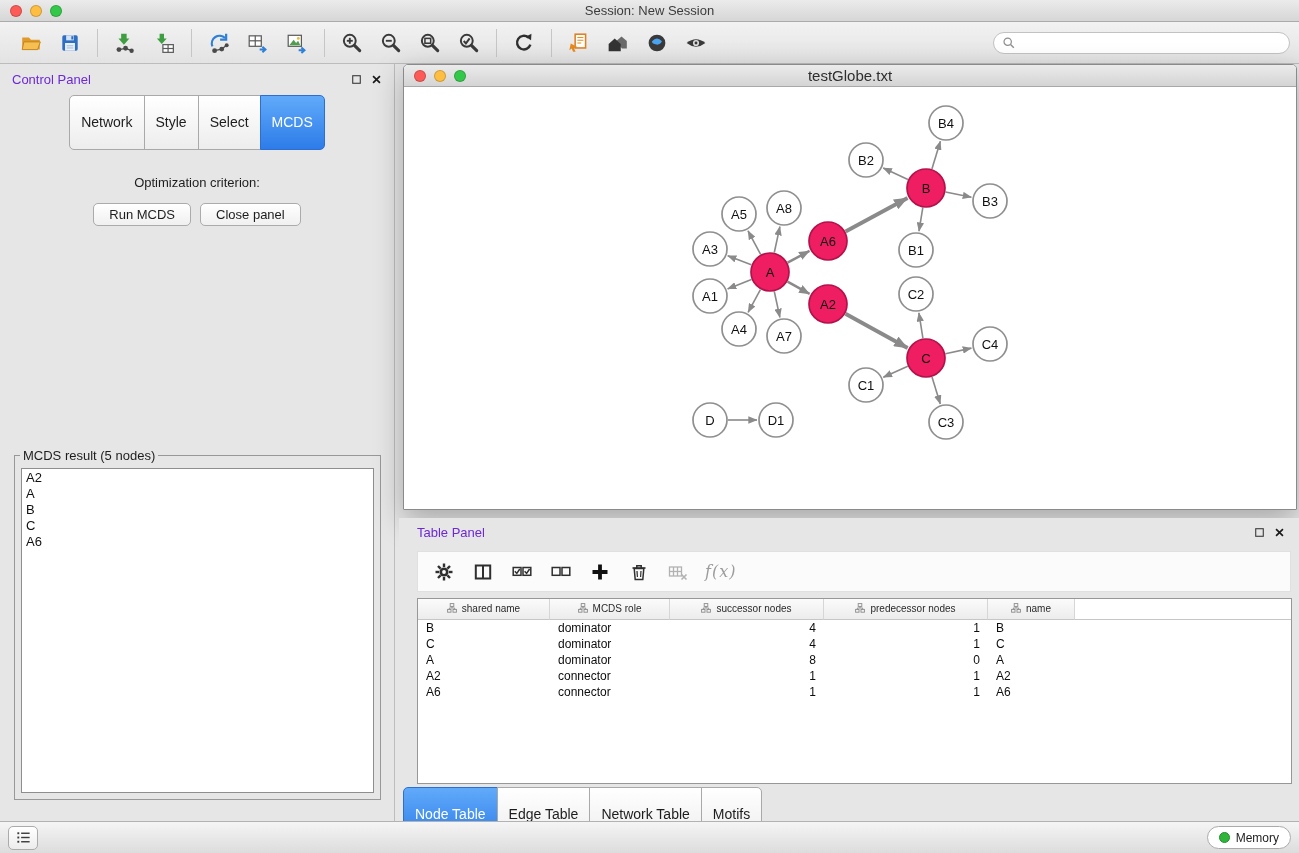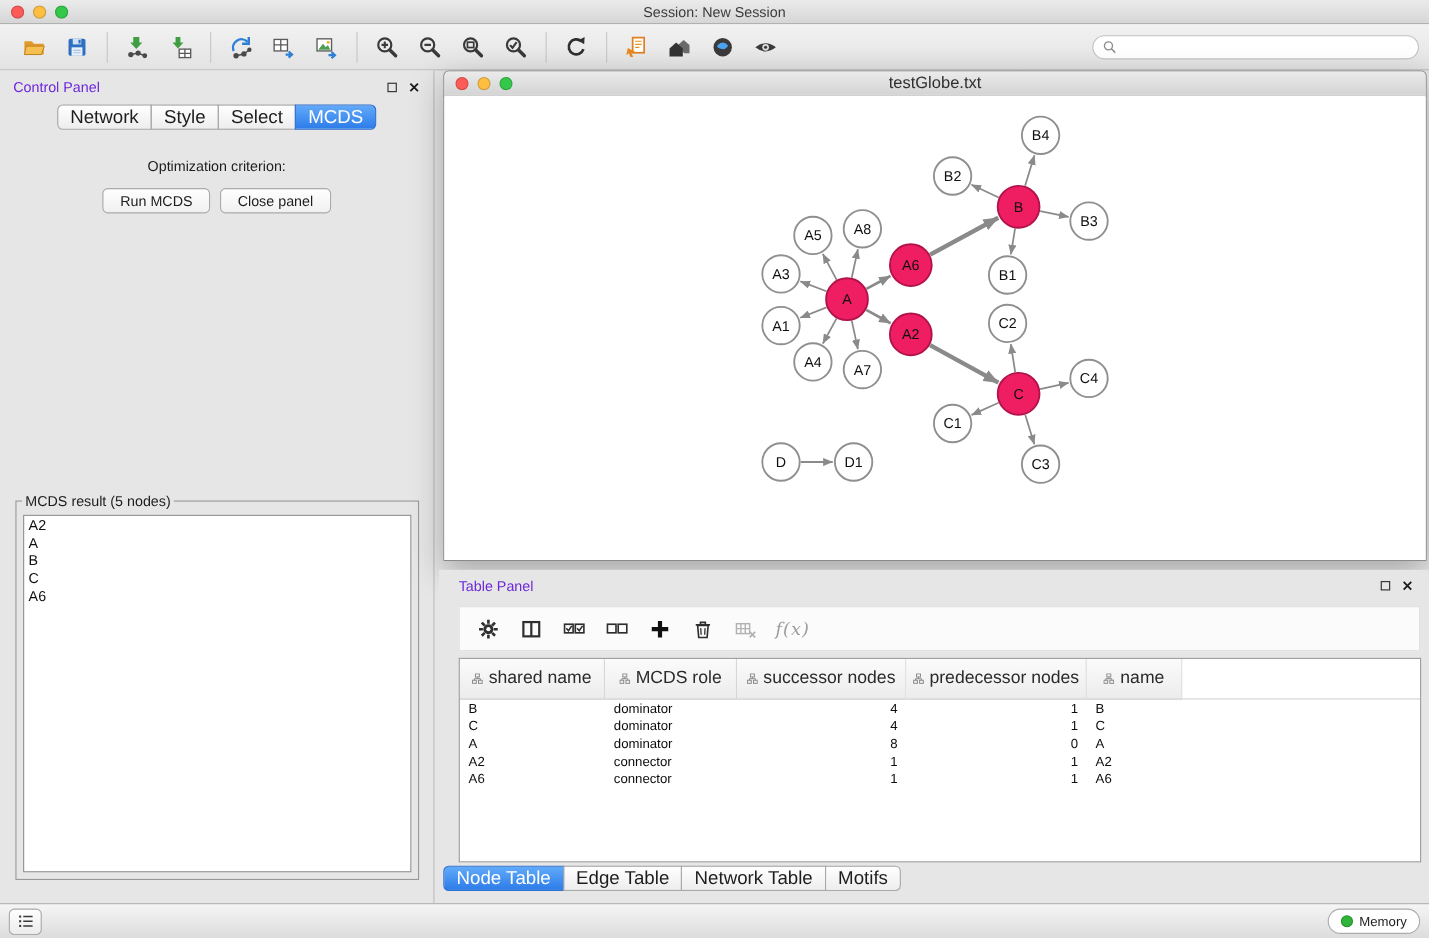--- a/index.html
+++ b/index.html
@@ -18,21 +18,21 @@
 .tb-group{display:flex;align-items:center;gap:9px;padding:0 12px}
 .tb-sep{width:1px;height:28px;background:#c6c6c6}
 .tb-btn{width:30px;height:30px;display:inline-flex;align-items:center;justify-content:center}
 .searchbox{position:absolute;right:9px;top:10px;width:297px;height:22px;background:#fff;border:1px solid #c2c2c2;border-radius:12px;display:flex;align-items:center;padding:0 8px;gap:5px}
 .searchbox input{flex:1;border:none;outline:none;background:transparent;font-size:12px;font-family:inherit;color:#333}
 .search-ic{display:inline-flex}
 
 .panel-header{position:relative;height:30px;display:flex;align-items:center;padding:0 12px;font-size:13px;color:#6d28d9}
 .ph-icons{margin-left:auto;display:flex;align-items:center;gap:9px}
 .ph-ic{display:inline-flex}
-.seg-tab{font-size:17px;line-height:15px;padding:3px 11px;background:linear-gradient(#ffffff,#ededed);border:1px solid #a9a9a9;margin-left:-1px;color:#1d1d1d;white-space:nowrap}
+.seg-tab{font-size:14px;line-height:15px;padding:19px 11px;background:linear-gradient(#ffffff,#ededed);border:1px solid #a9a9a9;margin-left:-1px;color:#1d1d1d;white-space:nowrap}
 .seg-tab:first-child{margin-left:0;border-radius:5px 0 0 5px}
 .seg-tab:last-child{border-radius:0 5px 5px 0}
 .seg-tab.active{background:linear-gradient(#61aafa,#2d7ce9);border-color:#2d6fd0;color:#fff}
 
 .control-panel{position:absolute;left:0;top:64px;width:395px;height:757px;background:#e6e6e6;border-right:1px solid #bdbdbd}
 .cp-tabs{display:flex;justify-content:center;margin-top:1px}
 .opt-label{margin-top:25px;text-align:center;font-size:13px;color:#1d1d1d}
 .dropdown{position:relative;width:312px;height:24px;margin:9px auto 0;background:#fff;border:1px solid #acacac;border-radius:5px;display:flex;align-items:center;font-size:13px;color:#1d1d1d;padding:0 26px 0 9px}
 .dd-text{white-space:nowrap;overflow:hidden}
 .dd-stepper{position:absolute;right:1px;top:1px;bottom:1px;width:19px;border-radius:0 4px 4px 0;background:linear-gradient(#6db0fa,#2a74e8);display:flex;flex-direction:column;align-items:center;justify-content:center;gap:2px}
@@ -49,21 +49,21 @@
 .net-title{height:22px;line-height:22px;text-align:center;font-size:15px;color:#2e2e2e}
 .net-canvas{position:absolute;left:0;top:23px;right:0;bottom:0;overflow:hidden;background:#fff}
 
 .table-panel{position:absolute;left:399px;top:518px;width:900px;height:303px;background:#e6e6e6}
 .table-panel .panel-header{height:28px;padding:0 14px 0 18px}
 .table-toolbar{position:absolute;left:18px;right:8px;top:33px;height:41px;background:#fbfbfb;border:1px solid #e0e0e0;display:flex;align-items:center;gap:15px;padding:0 14px}
 .tt-btn{display:inline-flex;align-items:center;justify-content:center;min-width:24px;height:26px}
 .fx-label{font-family:"DejaVu Serif","Liberation Serif",serif;font-style:italic;font-size:16px;color:#9c9c9c;letter-spacing:1px}
 .table-container{position:absolute;left:18px;right:7px;top:80px;bottom:37px;background:#fff;border:1px solid #979797;overflow:hidden}
 table.node-table{border-collapse:separate;border-spacing:0;table-layout:fixed;width:100%;font-size:12px}
-.node-table th{font-weight:normal;font-size:16px;color:#2a2a2a;background:linear-gradient(#fbfbfb,#ececec);border-right:1px solid #d6d6d6;border-bottom:1px solid #c6c6c6;height:37px;text-align:center;overflow:hidden;white-space:nowrap}
+.node-table th{font-weight:normal;font-size:10px;color:#2a2a2a;background:linear-gradient(#fbfbfb,#ececec);border-right:1px solid #d6d6d6;border-bottom:1px solid #c6c6c6;height:21px;text-align:center;overflow:hidden;white-space:nowrap}
 .node-table th.filler,.node-table td.filler{background:#fff;border-right:none}
 .node-table .col-ic{display:inline-block;vertical-align:-1px;margin-right:5px}
 .node-table td{height:16px;line-height:16px;padding:0 8px;color:#0d0d0d;white-space:nowrap;overflow:hidden}
 .node-table td.num{text-align:right}
 .table-tabs{position:absolute;left:4px;right:0;top:269px;display:flex;justify-content:flex-start}
 
 .statusbar{position:absolute;left:0;bottom:0;width:100%;height:32px;background:linear-gradient(#f5f5f5,#dcdcdc);border-top:1px solid #b2b2b2;display:flex;align-items:center;padding:0 8px}
 .list-btn{width:30px;height:24px;background:linear-gradient(#fff,#ececec);border:1px solid #ababab;border-radius:5px;display:inline-flex;align-items:center;justify-content:center}
 .memory-btn{margin-left:auto;height:23px;background:#fff;border:1px solid #ababab;border-radius:12px;display:inline-flex;align-items:center;gap:6px;padding:0 11px;font-size:12px;color:#1d1d1d}
 .mem-dot{width:11px;height:11px;border-radius:50%;background:#2fb53a;border:1px solid #1f9029}

